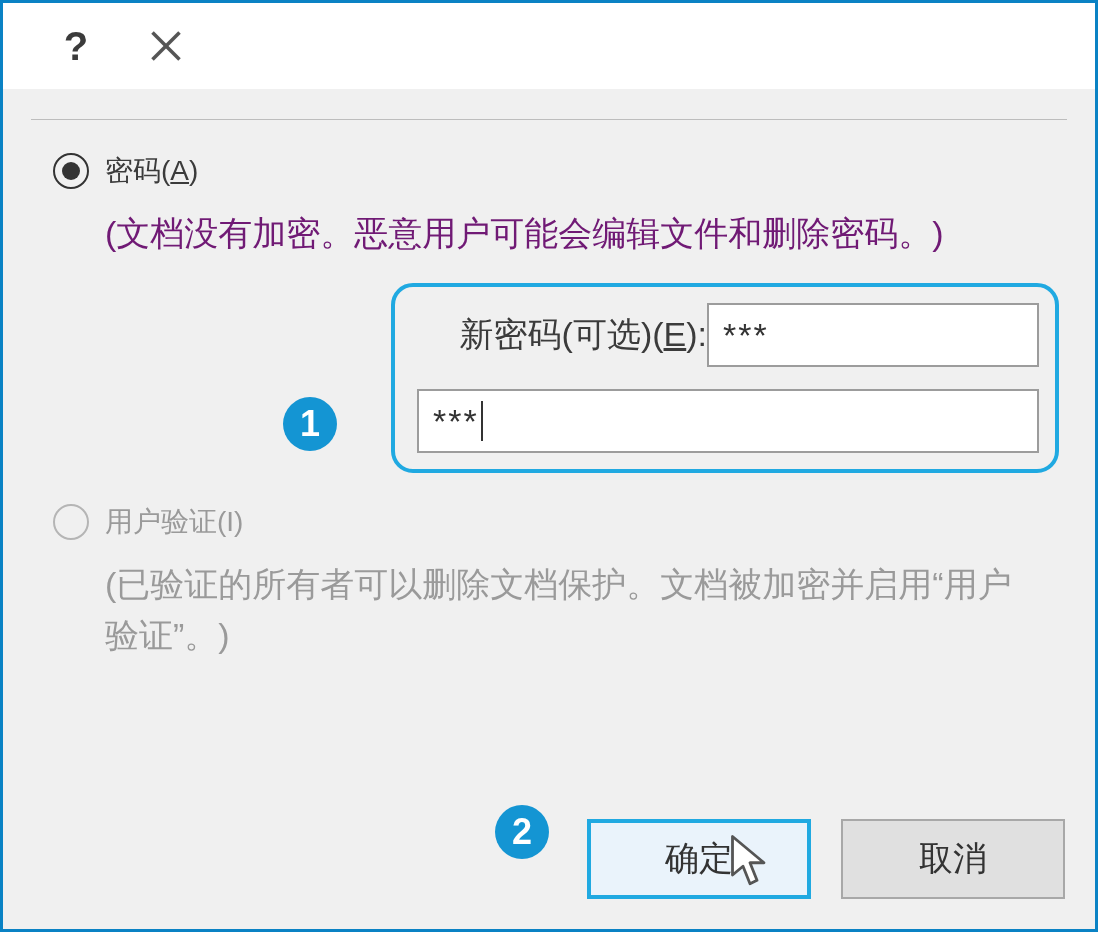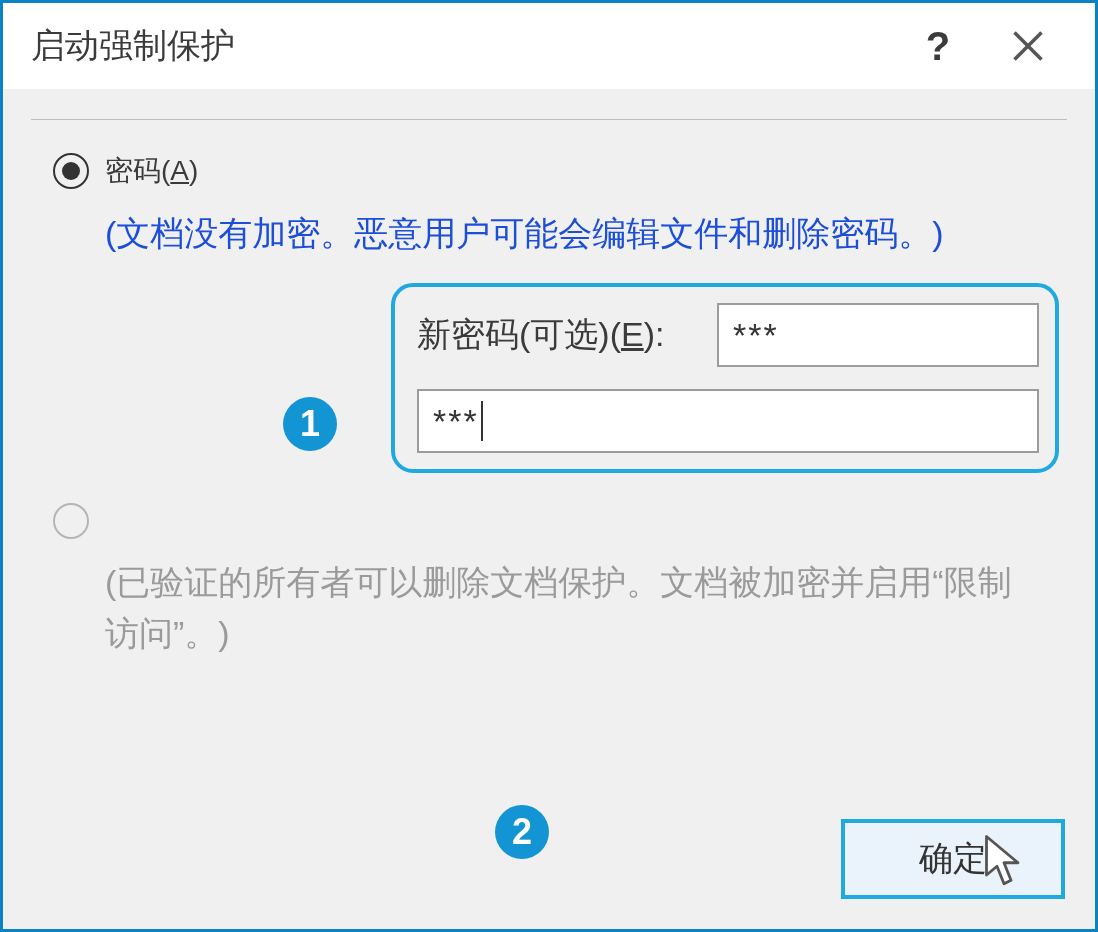--- a/index.html
+++ b/index.html
@@ -97,21 +97,21 @@
   }
   .radio-label {
     font-size: 28px;
     color: #3b3b3b;
   }
   .radio-label.disabled { color: #9a9a9a; }
   .mnemonic { text-decoration: underline; }
 
   .hint {
     font-size: 34px;
-    color: #1d4ed8;
+    color: #701a75;
     padding-left: 74px;
     line-height: 1.5;
     margin-bottom: 24px;
   }
   .hint.disabled { color: #9a9a9a; }
 
   
   .pw-area {
     position: relative;
     margin-left: 360px;
@@ -123,23 +123,22 @@
   }
   .pw-row {
     display: flex;
     align-items: center;
     margin-bottom: 22px;
   }
   .pw-row:last-child { margin-bottom: 0; }
   .pw-label {
     font-size: 34px;
     color: #3b3b3b;
-    text-align: left;
+    text-align: right;
     flex: 0 0 290px;
-    padding-right: 10px;
   }
   .pw-input {
     flex: 1;
     height: 64px;
     border: 2px solid #9c9c9c;
     background: #fff;
     font-size: 34px;
     padding: 0 14px;
     box-sizing: border-box;
     font-family: inherit;
@@ -216,21 +215,20 @@
     height: 56px;
     pointer-events: none;
   }
 </style>
 </head>
 <body>
 
 <div class="dialog">
 
   <div class="titlebar">
-    <div class="title">启动强制保护</div>
     <div class="help-btn">?</div>
     <div class="close-btn">
       <svg class="close-svg" viewBox="0 0 24 24" fill="none">
         <line x1="3" y1="3" x2="21" y2="21"></line>
         <line x1="21" y1="3" x2="3" y2="21"></line>
       </svg>
     </div>
   </div>
 
   <div class="body">
@@ -266,31 +264,35 @@
           <div class="pw-input-inner">
               <span class="stars">***</span>
               <span class="cursor-bar"></span>
             </div>
         </div>
       </div>
     </div>
 
     <div class="radio-row">
       <div class="radio disabled"></div>
-    </div>
-
-    <div class="hint disabled" style="padding-right:30px;">(已验证的所有者可以删除文档保护。文档被加密并启用“限制访问”。)</div>
+      <div class="radio-label disabled">用户验证(I)</div>
+    </div>
+
+    <div class="hint disabled" style="padding-right:30px;">(已验证的所有者可以删除文档保护。文档被加密并启用“用户验证”。)</div>
 
   </div>
 
   <div class="anno-badge anno-1">1</div>
   <div class="anno-badge anno-2">2</div>
 
   <div class="footer">
     <div class="btn ok">
       <span>确定</span>
       <svg class="cursor-svg" viewBox="0 0 24 32">
         <path d="M2 2 L2 24 L8 19 L12 29 L16 27 L12 17 L20 17 Z" fill="#ffffff" stroke="#555" stroke-width="1.6" stroke-linejoin="round"></path>
       </svg>
     </div>
+    <div class="btn cancel">
+      <span>取消</span>
+    </div>
   </div>
 
 </div>
 
 </body></html>

